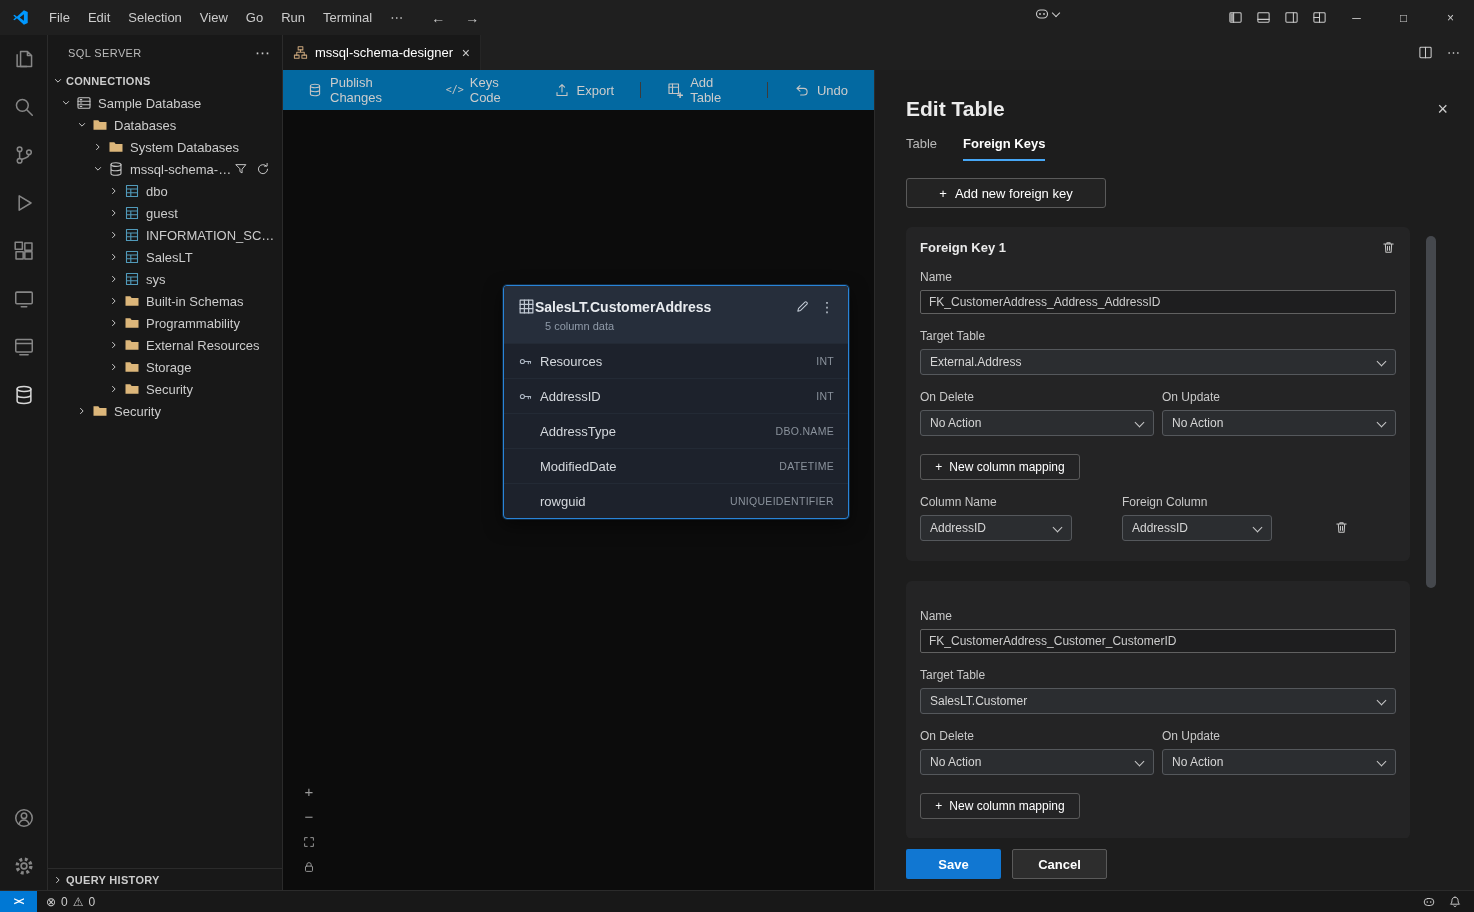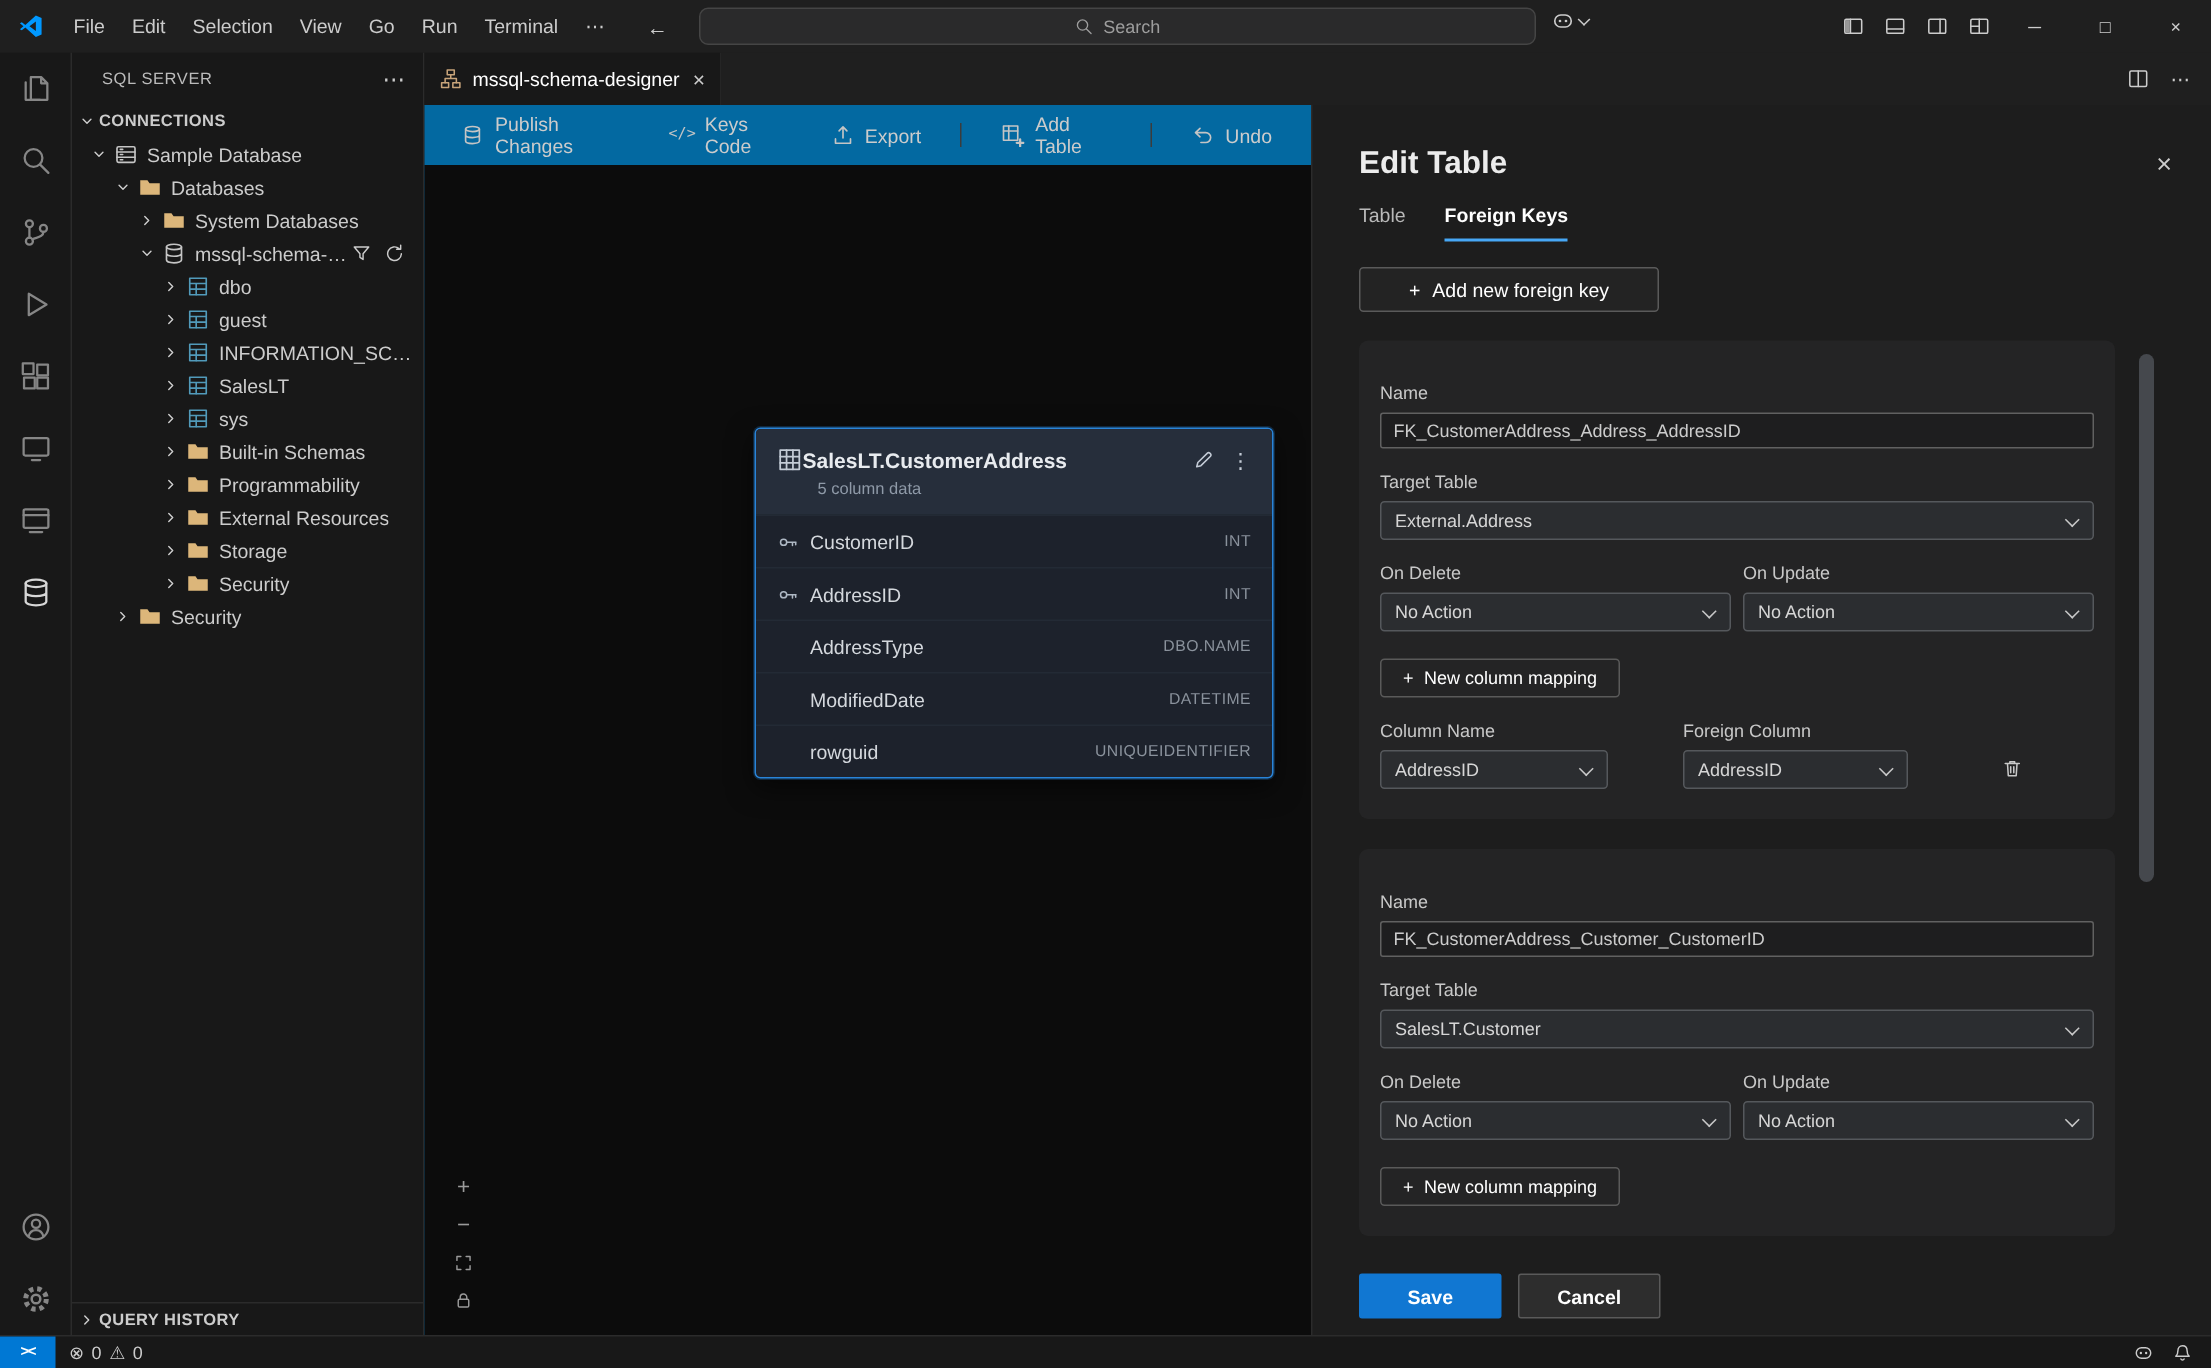--- a/index.html
+++ b/index.html
@@ -175,27 +175,20 @@
 
   <div class="menu-item">Run</div>
 
   <div class="menu-item">Terminal</div>
 </div>
     <div class="menu-more">⋯</div>
     <div class="nav-arrows">
       <div class="nav-btn">←</div>
       <div class="nav-btn">→</div>
     </div>
-    <div class="search-box">
-      <svg class="sicon" viewBox="0 0 16 16">
-          <circle cx="7" cy="7" r="4.2"></circle>
-          <path d="M10.2 10.2 L14 14"></path>
-        </svg>
-      <span>Search</span>
-    </div>
     <div class="copilot-btn">
       <svg class="sicon" viewBox="0 0 16 16">
           <rect x="2.5" y="4" width="11" height="8" rx="4"></rect>
           <circle cx="6" cy="8" r="0.9" fill="currentColor" stroke="none"></circle>
           <circle cx="10" cy="8" r="0.9" fill="currentColor" stroke="none"></circle>
         </svg>
       <span class="chev-down"></span>
     </div>
     <div class="titlebar-right">
       <div class="layout-btn">
@@ -693,21 +686,21 @@
                 <div class="node-subtitle">5 column data</div>
               </div>
               <div>
   <div class="node-col">
     <span class="col-icon-cell">
       <svg class="sicon" viewBox="0 0 16 16">
                         <circle cx="4.7" cy="8" r="2.2"></circle>
                         <path d="M6.9 8 h6.6 M11 8 v2.3 M13.3 8 v1.8"></path>
                       </svg>
     </span>
-    <span class="col-name">CustomerID</span>
+    <span class="col-name">Resources</span>
     <span class="col-type">INT</span>
   </div>
 
   <div class="node-col">
     <span class="col-icon-cell">
       <svg class="sicon" viewBox="0 0 16 16">
                         <circle cx="4.7" cy="8" r="2.2"></circle>
                         <path d="M6.9 8 h6.6 M11 8 v2.3 M13.3 8 v1.8"></path>
                       </svg>
     </span>
@@ -765,20 +758,26 @@
   <div class="panel-tab" data-active="false">Table</div>
 
   <div class="panel-tab" data-active="true">Foreign Keys</div>
 </div>
           <button class="add-fk-btn">
             <span>+</span>
             <span>Add new foreign key</span>
           </button>
           <div class="fk-scroll">
   <div class="fk-card">
+    <div class="fk-head">
+      <span class="fk-title">Foreign Key 1</span>
+      <svg class="sicon trash" viewBox="0 0 16 16">
+                    <path d="M3 4.3 h10 M6.3 4.3 V3 h3.4 v1.3 M4.6 4.3 l0.6 8.7 h5.6 l0.6 -8.7 M6.9 6.6 v4.2 M9.1 6.6 v4.2"></path>
+                  </svg>
+    </div>
     <label class="field-label">Name</label>
     <input class="text-input" value="FK_CustomerAddress_Address_AddressID" style="">
     <label class="field-label">Target Table</label>
     <div class="select">
                   <span>External.Address</span>
                 </div>
     <div class="row-2col">
       <div class="col">
         <label class="field-label">On Delete</label>
         <div class="select">

